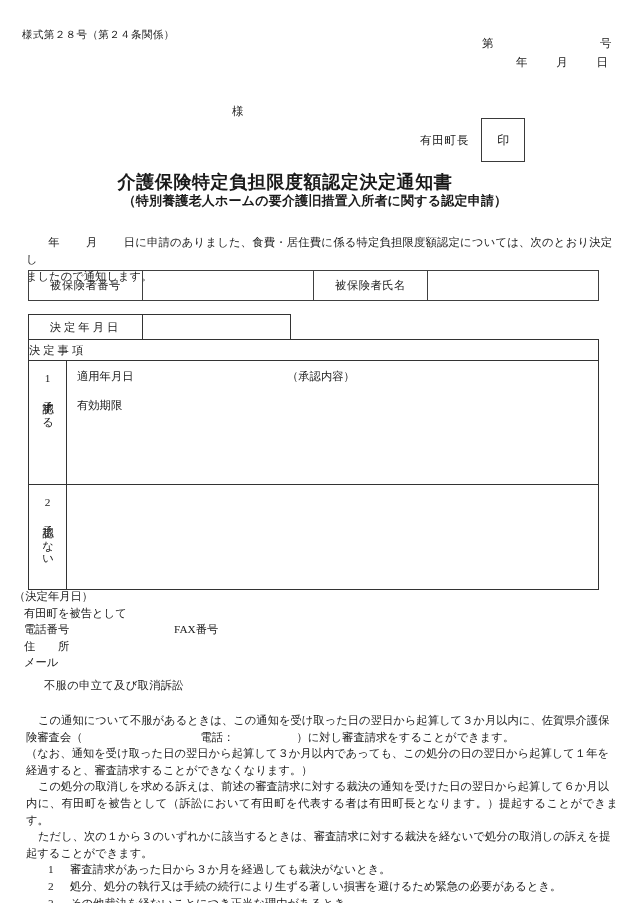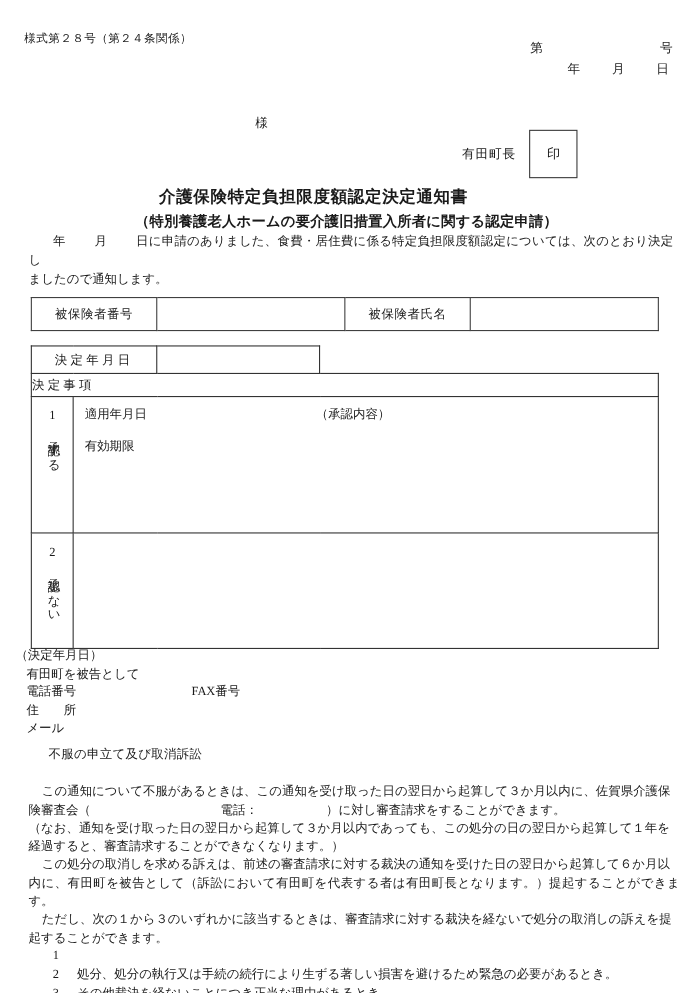--- a/index.html
+++ b/index.html
@@ -86,40 +86,40 @@
     background: #fff;
   }
 
   
   .title-main {
     position: absolute;
     top: 170px;
     left: 0;
     width: 570px;
     text-align: center;
-    font-size: 15px;
+    font-size: 18px;
     font-weight: bold;
     letter-spacing: .6px;
   }
   .title-sub {
     position: absolute;
     top: 192px;
     left: 0;
     width: 630px;
     text-align: center;
     font-size: 13px;
     font-weight: bold;
     letter-spacing: .2px;
   }
 
   
   .intro {
     position: absolute;
     left: 26px;
-    top: 212px;
+    top: 234px;
     width: 586px;
     font-size: 11.3px;
     line-height: 17px;
     text-align: justify;
   }
   .intro .ind { display:inline-block; width: 22px; }
   .sp-m { display:inline-block; width: 26px; }
   .sp-d { display:inline-block; width: 26px; }
 
   
@@ -376,20 +376,21 @@
       <span>内に、有田町を被告として（訴訟において有田町を代表する者は有田町長となります。）提起することができます。</span>
     </p>
     <p>
       <span>ただし、次の１から３のいずれかに該当するときは、審査請求に対する裁決を経ないで処分の取消しの訴えを提</span>
     </p>
     <p class="noind">
       <span>起することができます。</span>
     </p>
     <p class="noind list-item">
       <span class="ln">1</span>
+      <span>審査請求があった日から３か月を経過しても裁決がないとき。</span>
     </p>
     <p class="noind list-item">
       <span class="ln">2</span>
       <span>処分、処分の執行又は手続の続行により生ずる著しい損害を避けるため緊急の必要があるとき。</span>
     </p>
     <p class="noind list-item">
       <span class="ln">3</span>
       <span>その他裁決を経ないことにつき正当な理由があるとき。</span>
     </p>
   </div>

